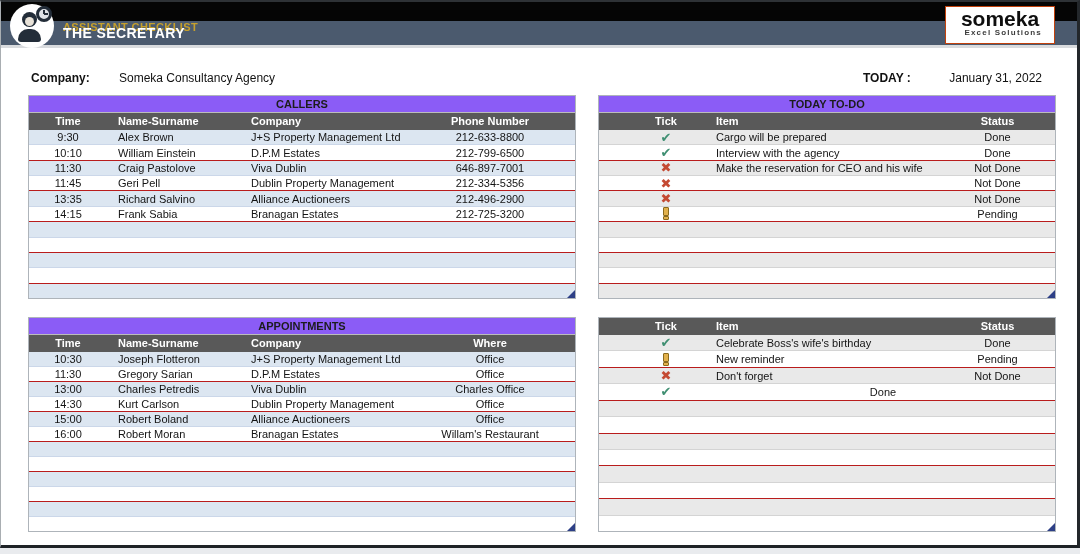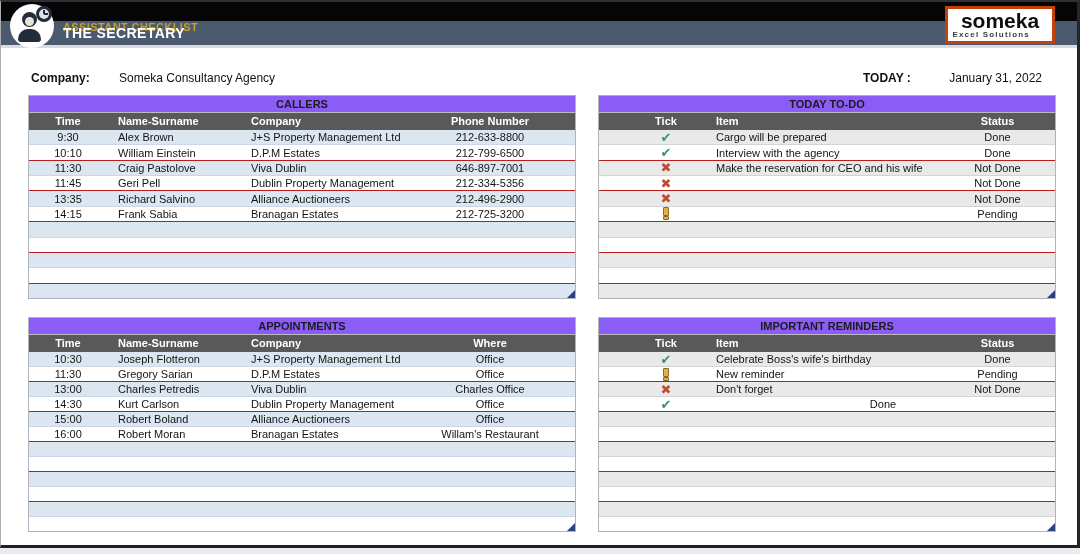--- a/index.html
+++ b/index.html
@@ -23,23 +23,23 @@
   .hdr-sub{position:absolute;left:62px;top:23px;font-size:14px;font-weight:bold;color:#ffffff;letter-spacing:.4px;}
   
   .sec-icon{position:absolute;left:9px;top:2px;width:44px;height:44px;background:#fff;border-radius:50%;z-index:5;}
   .sec-head{position:absolute;left:12px;top:8px;width:15px;height:15px;background:#232d39;border-radius:50%;}
   .sec-face{position:absolute;left:15px;top:13px;width:9px;height:9px;background:#e8e2d8;border-radius:50%;}
   .sec-body{position:absolute;left:8px;top:25px;width:23px;height:13px;background:#232d39;border-radius:10px 10px 3px 3px;}
   .sec-clock{position:absolute;right:2px;top:2px;width:16px;height:16px;box-sizing:border-box;background:#dfe3e8;border:3px solid #232d39;border-radius:50%;}
   .sec-clock::before{content:'';position:absolute;left:4px;top:1px;width:2px;height:4px;background:#232d39;}
   .sec-clock::after{content:'';position:absolute;left:5px;top:4px;width:4px;height:2px;background:#232d39;}
   
-  .logo{position:absolute;right:22px;top:4px;width:110px;height:38px;background:#fff;border:3px solid #c2410c;box-sizing:border-box;z-index:5;text-align:center;}
+  .logo{position:absolute;right:22px;top:4px;width:110px;height:38px;background:#fff;border:1px solid #c2410c;box-sizing:border-box;z-index:5;text-align:center;}
   .logo-brand{font-size:21px;font-weight:bold;color:#0e0e0e;line-height:23px;letter-spacing:0px;}
-  .logo-tag{font-size:8px;font-weight:bold;color:#3c3c3c;letter-spacing:1.2px;text-align:right;padding-right:22px;margin-top:-2px;}
+  .logo-tag{font-size:8px;font-weight:bold;color:#3c3c3c;letter-spacing:1.2px;text-align:right;padding-right:12px;margin-top:-2px;}
   
   .infobar{position:absolute;left:0;top:60px;width:100%;height:26px;font-size:12px;color:#111;}
   .company-lbl{position:absolute;left:30px;top:9px;font-weight:bold;}
   .company-val{position:absolute;left:118px;top:9px;}
   .today-lbl{position:absolute;left:862px;top:9px;font-weight:bold;}
   .today-val{position:absolute;right:35px;top:9px;}
   
   .tbl{position:absolute;box-sizing:border-box;border:1px solid #aeb4ba;background:#fff;display:flex;flex-direction:column;}
   #callers{left:27px;top:93px;width:548px;height:204px;}
   #todo{left:597px;top:93px;width:458px;height:204px;}
@@ -329,21 +329,20 @@
         <div class="t-row">
           <div class="cc c0"></div>
           <div class="cc c1"></div>
           <div class="cc c2"></div>
           <div class="cc c3"></div>
         </div>
       </div>
       <div class="rsz"></div>
     </section>
   <section id="reminders" class="tbl right">
-      <div class="t-title">IMPORTANT REMINDERS</div>
       <div class="t-head">
         <div class="kc c0">Tick</div>
         <div class="kc c1">Item</div>
         <div class="kc c2">Status</div>
       </div>
       <div class="t-body">
         <div class="t-row stripe">
           <div class="kc c0"><span class="ic-check">✔</span></div>
           <div class="kc c1">Celebrate Boss's wife's birthday</div>
           <div class="kc c2">Done</div>

